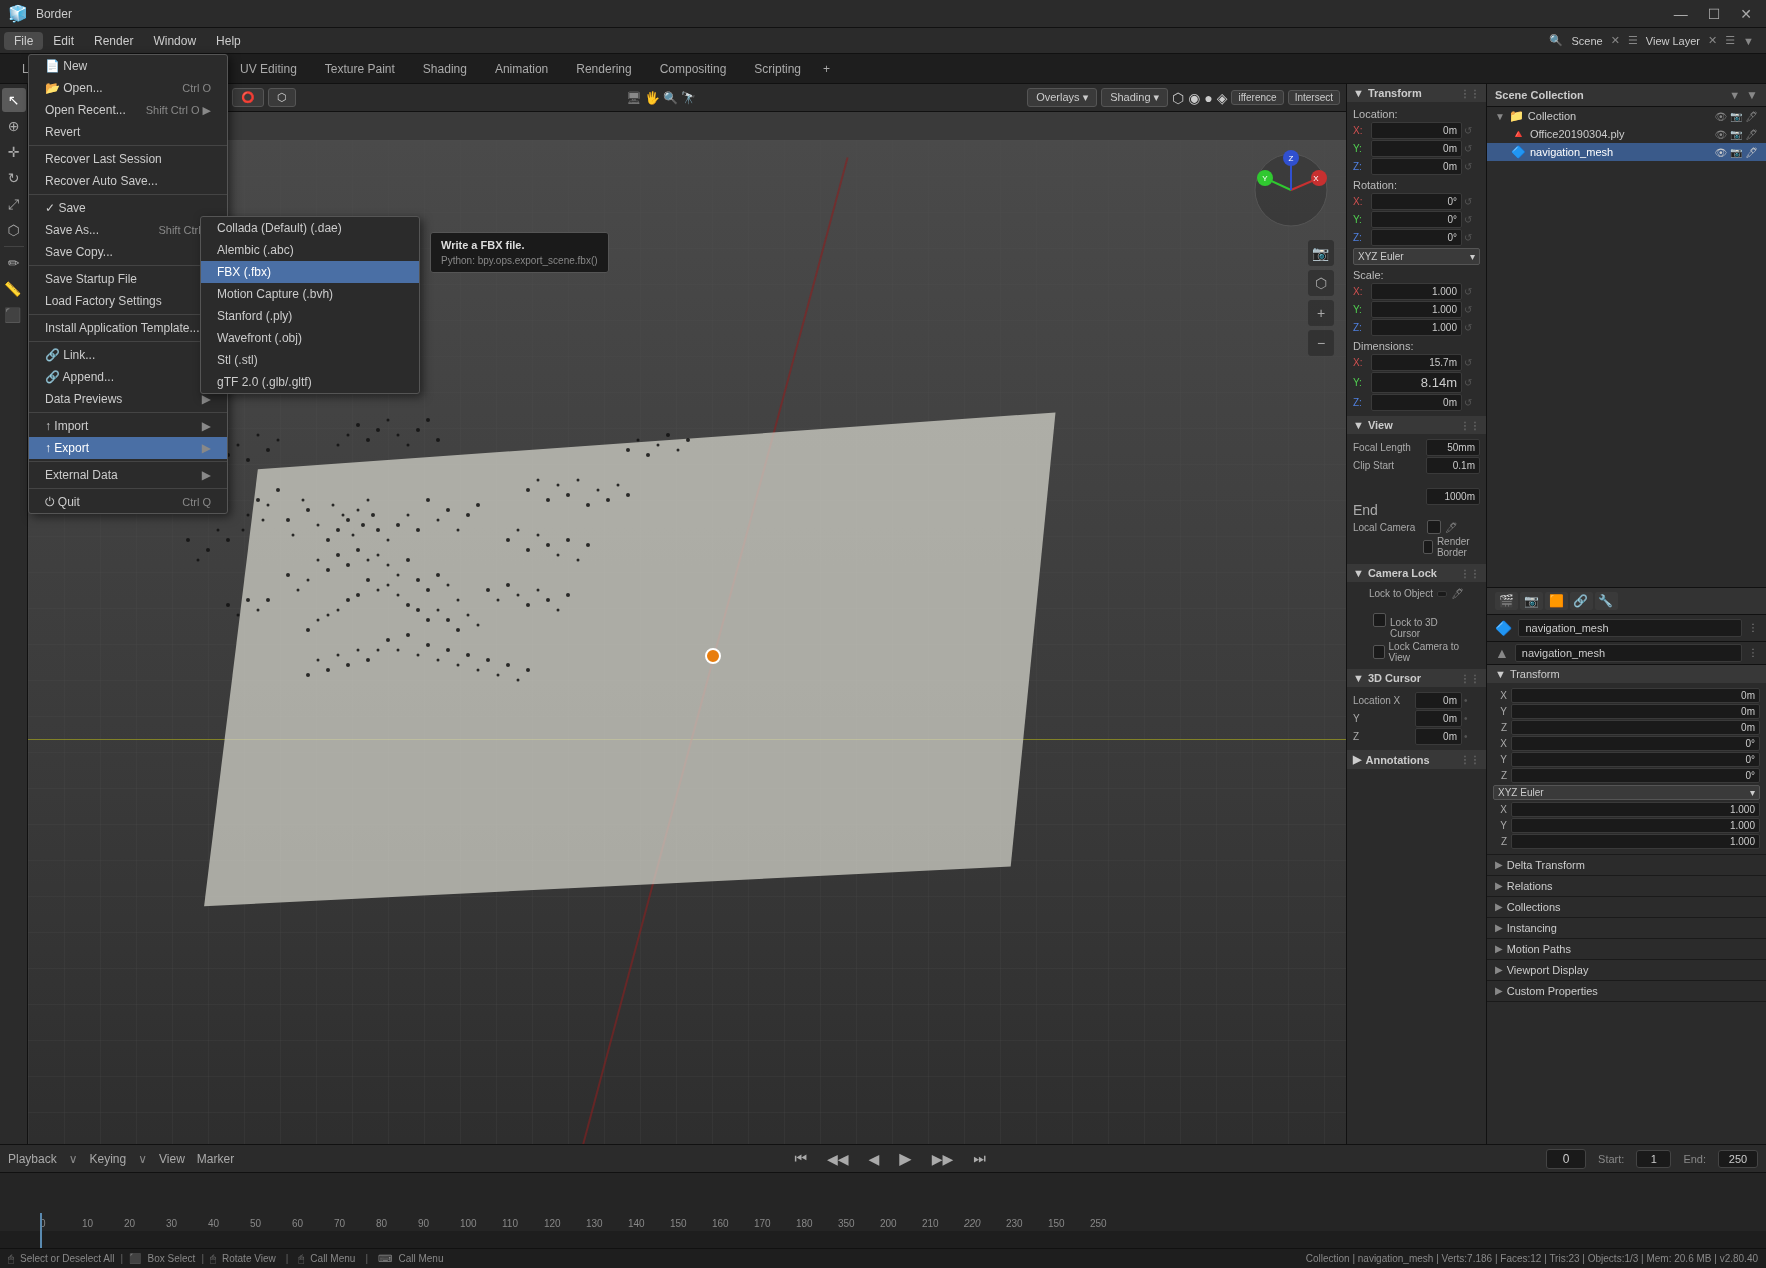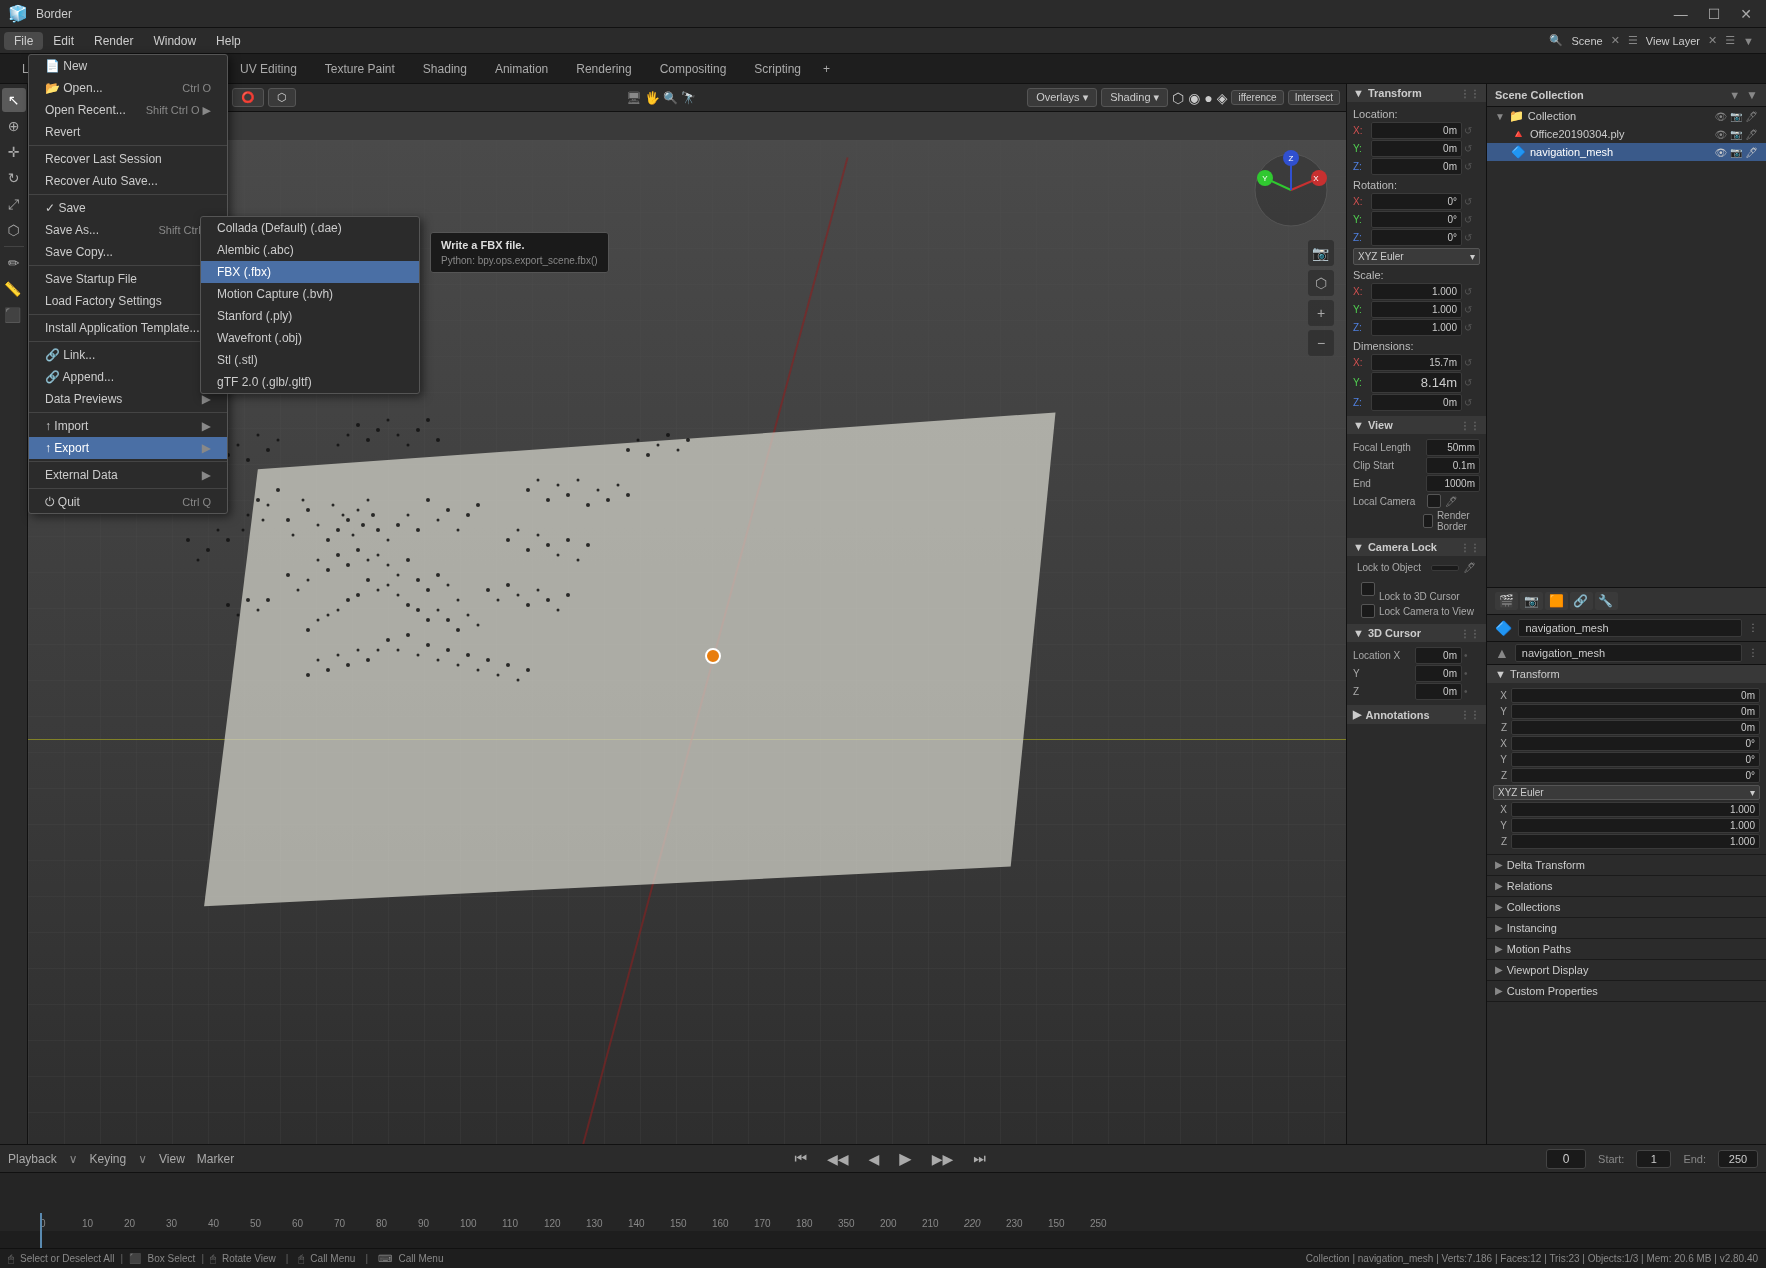--- a/index.html
+++ b/index.html
@@ -453,40 +453,40 @@
     <div style="padding:4px 6px;">
       <div style="display:grid; grid-template-columns:70px 1fr; gap:3px; margin:1px 0; align-items:center;">
         <span style="color:#aaa; font-size:10px;">Focal Length</span>
         <div style="background:#1a1a1a; border:1px solid #3a3a3a; border-radius:2px; padding:2px 4px; color:#ccc; font-size:10px; text-align:right;">50mm</div>
       </div>
       <div style="display:grid; grid-template-columns:70px 1fr; gap:3px; margin:1px 0; align-items:center;">
         <span style="color:#aaa; font-size:10px;">Clip Start</span>
         <div style="background:#1a1a1a; border:1px solid #3a3a3a; border-radius:2px; padding:2px 4px; color:#ccc; font-size:10px; text-align:right;">0.1m</div>
       </div>
       <div style="display:grid; grid-template-columns:70px 1fr; gap:3px; margin:1px 0; align-items:center;">
-        <span style="color:#aaa; font-size:10px;">End</span>
+        <span style="color:#aaa; font-size:14px;margin-top:27px;">End</span>
         <div style="background:#1a1a1a; border:1px solid #3a3a3a; border-radius:2px; padding:2px 4px; color:#ccc; font-size:10px; text-align:right;">1000m</div>
       </div>
       <div style="display:flex; align-items:center; gap:4px; margin:2px 0;">
         <span style="color:#aaa; font-size:10px; width:70px;">Local Camera</span>
         <div style="width:14px; height:14px; background:#1a1a1a; border:1px solid #555; border-radius:2px;"></div>
         <span style="color:#888; font-size:10px;">🖊</span>
       </div>
       <div style="display:flex; align-items:center; gap:4px; margin:2px 0;">
         <div style="width:14px; height:14px; background:#1a1a1a; border:1px solid #555; border-radius:2px; margin-left:70px;"></div>
         <span style="color:#aaa; font-size:10px;">Render Border</span>
       </div>
     </div>
 
     <div class="section-title">
       <span>▼</span>
       <span>Camera Lock</span>
       <span style="margin-left:auto; color:#666; font-size:10px;">⋮⋮</span>
     </div>
-    <div style="padding:4px 10px;">
+    <div style="padding:4px 22px;">
       <div style="display:flex; align-items:center; gap:4px; margin:2px 0;">
         <span style="color:#aaa; font-size:10px; width:70px;">Lock to Object</span>
         <div style="flex:1; background:#1a1a1a; border:1px solid #3a3a3a; border-radius:2px; padding:2px 4px; color:#ccc; font-size:10px;"></div>
         <span style="color:#888; font-size:10px;">🖊</span>
       </div>
       <div style="display:flex; align-items:center; gap:4px; margin:2px 0; padding-left:4px;">
         <div style="width:14px; height:14px; background:#1a1a1a; border:1px solid #555; border-radius:2px;"></div>
         <span style="color:#aaa; font-size:10px;margin-top:16px;">Lock to 3D Cursor</span>
       </div>
       <div style="display:flex; align-items:center; gap:4px; margin:2px 0; padding-left:4px;">

